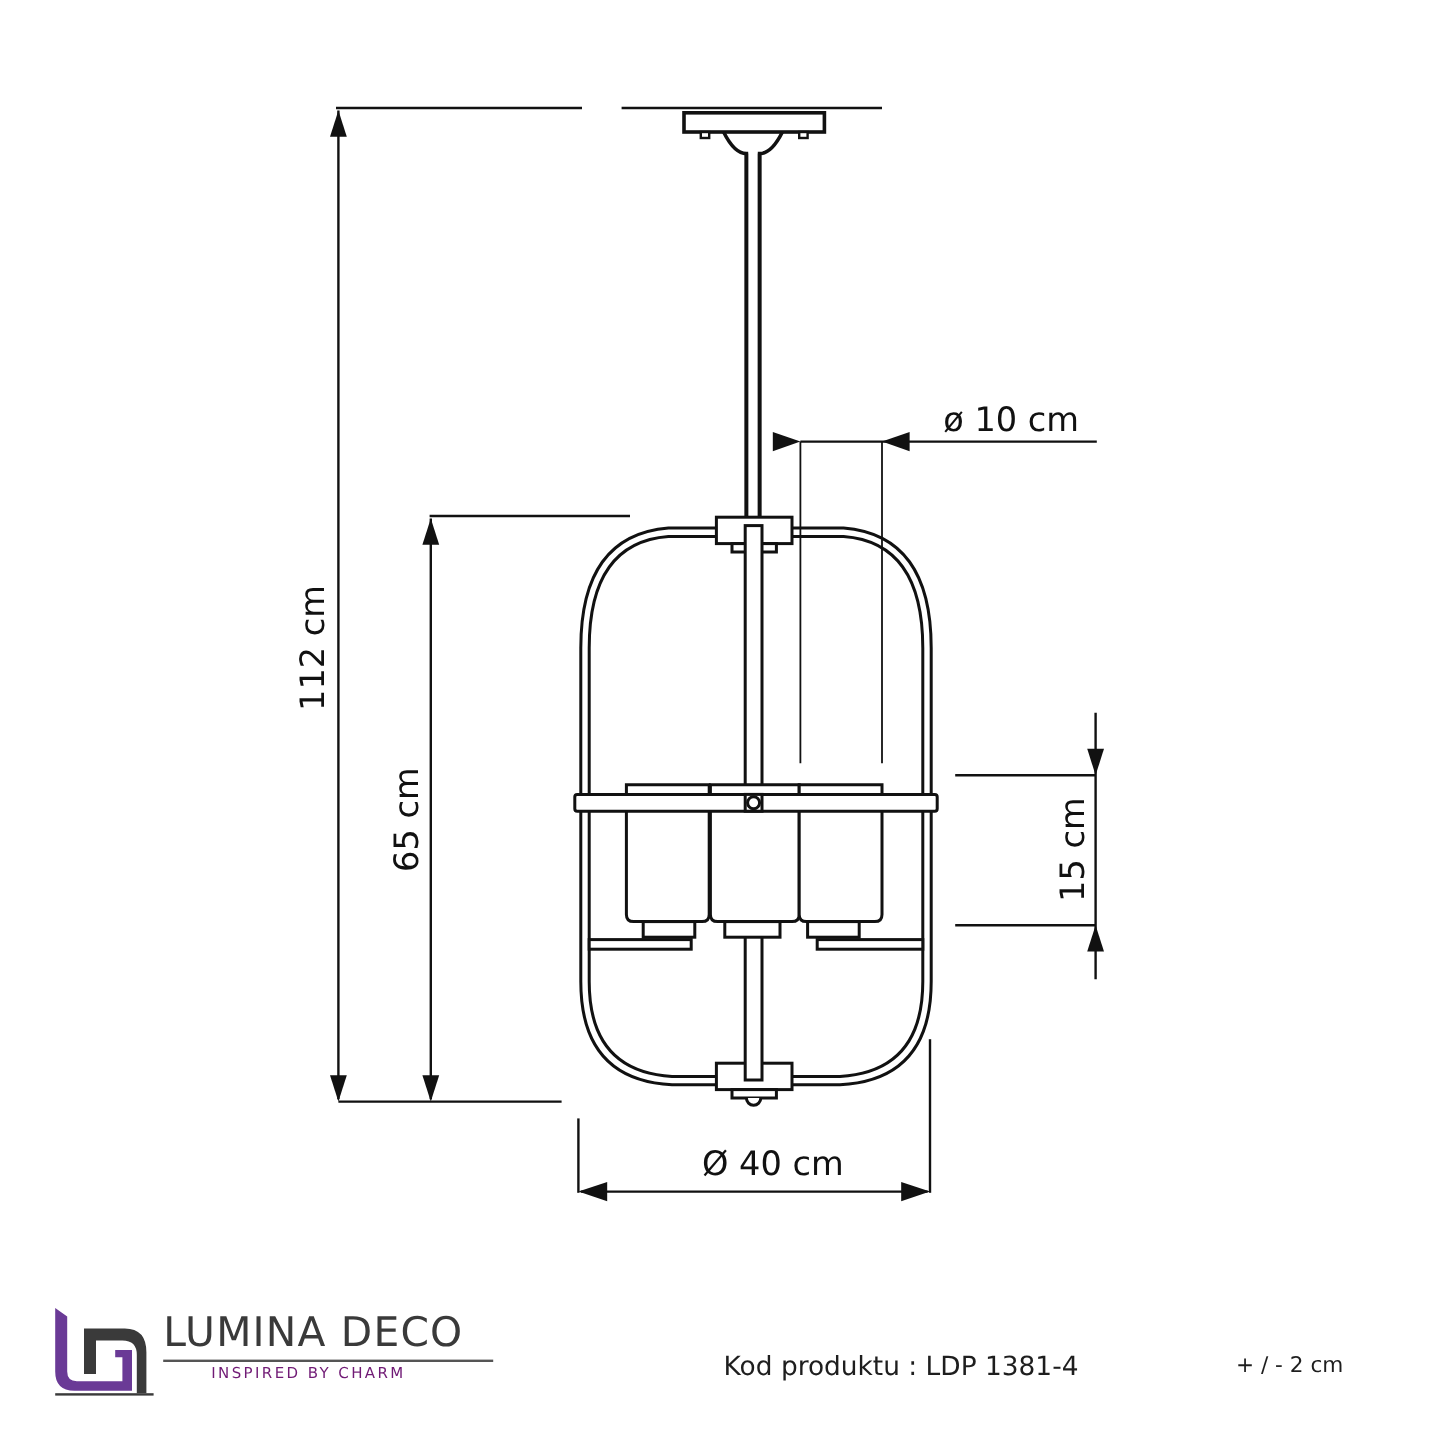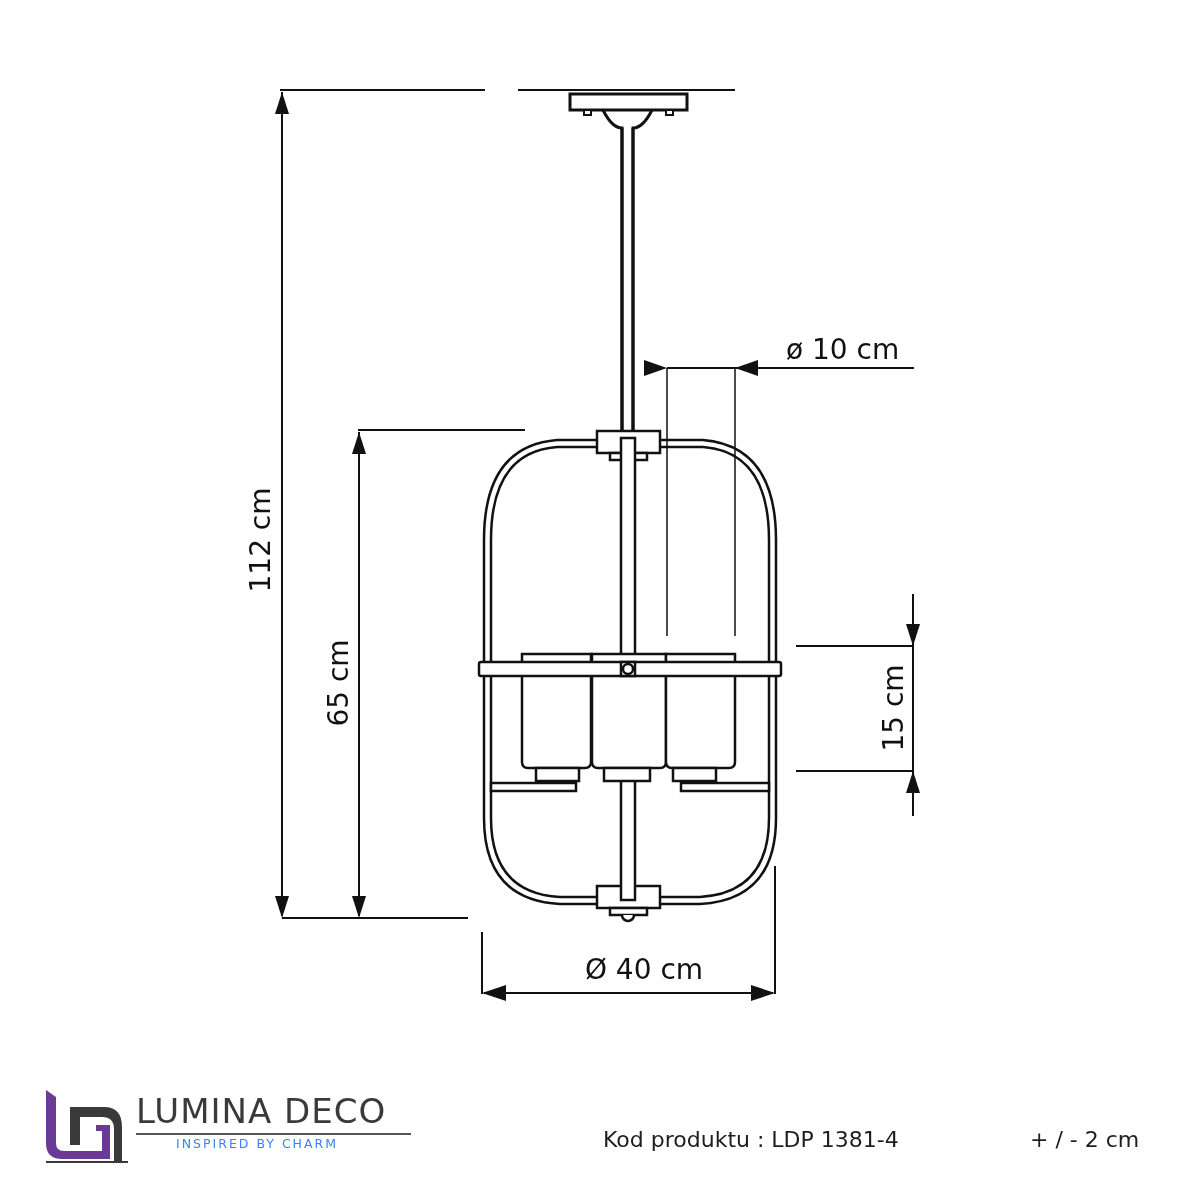--- a/index.html
+++ b/index.html
@@ -1,24 +1,24 @@
 <!DOCTYPE html>
 <html><head>
 <meta charset="utf-8">
 <style>
   html, body { margin:0; padding:0; background:#ffffff; }
   body { width:1201px; height:1201px; position:relative; overflow:hidden; font-family:"Liberation Sans", sans-serif; }
   #drawing { position:absolute; left:0; top:0; width:1201px; height:1201px; }
   .dim-text { font-family:"DejaVu Sans", sans-serif; font-size:28px; fill:#111111; }
   .footer-code { position:absolute; left:603px; top:1127px; font-family:"DejaVu Sans", sans-serif; font-size:22px; color:#1e1e1e; white-space:nowrap; }
-  .footer-tol { position:absolute; left:1030px; top:1127px; font-family:"DejaVu Sans", sans-serif; font-size:22px; color:#1e1e1e; white-space:nowrap; }
+  .footer-tol { position:absolute; left:1030px; top:1127px; font-family:"DejaVu Sans", sans-serif; font-size:18px; color:#1e1e1e; white-space:nowrap; }
   .logo { position:absolute; left:40px; top:1085px; width:380px; height:80px; }
   .logo-name { position:absolute; left:96px; top:6px; font-family:"DejaVu Sans", sans-serif; font-size:34px; letter-spacing:1px; color:#3a3a3a; white-space:nowrap; }
   .logo-rule { position:absolute; left:96px; top:48px; width:275px; height:2px; background:#555; }
-  .logo-tag { position:absolute; left:136px; top:51px; font-family:"DejaVu Sans", sans-serif; font-size:12.5px; letter-spacing:2px; color:#3b82f6; white-space:nowrap; }
+  .logo-tag { position:absolute; left:136px; top:51px; font-family:"DejaVu Sans", sans-serif; font-size:12.5px; letter-spacing:2px; color:#701a75; white-space:nowrap; }
 </style>
 </head>
 <body>
 
 <svg id="drawing" viewBox="0 0 1201 1201" xmlns="http://www.w3.org/2000/svg">
   <defs>
     <marker id="arr" viewBox="0 0 10 10" refX="10" refY="5" markerWidth="10" markerHeight="10" markerUnits="userSpaceOnUse" orient="auto-start-reverse">
       <path d="M0,0 L10,5 L0,10 z" fill="#111"></path>
     </marker>
   </defs>

